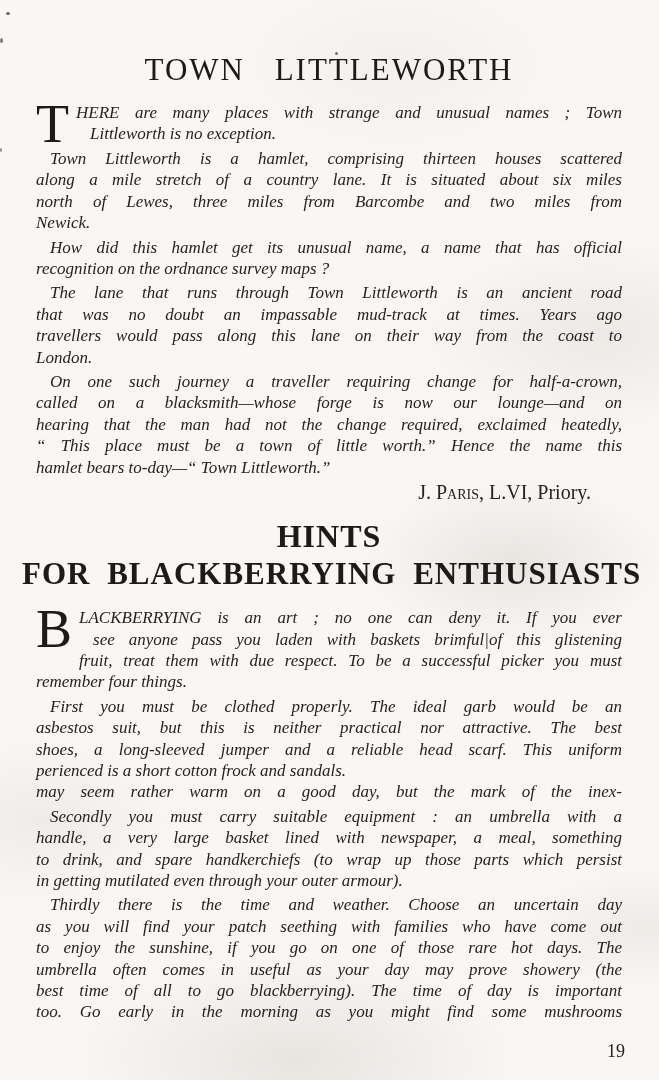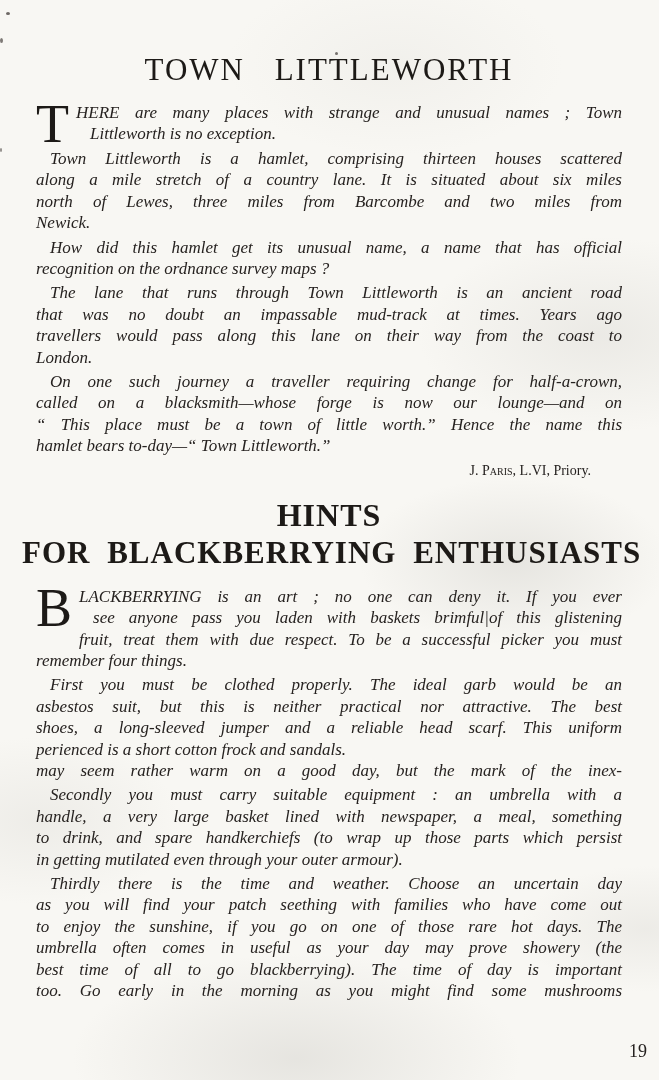--- a/index.html
+++ b/index.html
@@ -71,24 +71,24 @@
   .line.indent { text-indent: 14px; }
   .dropcap {
     float: left;
     font-size: 54px;
     line-height: 42px;
     height: 42px;
     margin: 1px 7px 0 0;
     color: #1d1a17;
   }
 
-  .byline { margin-top: 1px; padding-right: 31px; text-align: right; font-size: 14px; line-height: 22px; }
+  .byline { margin-top: 1px; padding-right: 31px; text-align: right; font-size: 20px; line-height: 22px; }
   .sc { font-variant: small-caps; }
 
-  .pagenum { position: absolute; top: 1041px; right: 12px; font-size: 18px; }
+  .pagenum { position: absolute; top: 1041px; right: 34px; font-size: 18px; }
 
   
   .speck { position: absolute; background: #4a4440; border-radius: 50%; }
   .sp1 { left: 6px;  top: 12px;  width: 4px; height: 3px; opacity: .8; }
   .sp2 { left: 0;    top: 38px;  width: 3px; height: 5px; opacity: .7; }
   .sp3 { left: 0;    top: 148px; width: 2px; height: 4px; opacity: .6; }
   .sp4 { left: 335px; top: 52px; width: 3px; height: 3px; opacity: .75; }
 </style>
 </head>
 <body>
@@ -119,20 +119,21 @@
         </div>
         <div class="para">
           <div class="line indent">The lane that runs through Town Littleworth is an ancient road</div>
           <div class="line">that was no doubt an impassable mud-track at times. Years ago</div>
           <div class="line">travellers would pass along this lane on their way from the coast to</div>
           <div class="line last">London.</div>
         </div>
         <div class="para">
           <div class="line indent">On one such journey a traveller requiring change for half-a-crown,</div>
           <div class="line">called on a blacksmith—whose forge is now our lounge—and on</div>
+          <div class="line">hearing that the man had not the change required, exclaimed heatedly,</div>
           <div class="line">“ This place must be a town of little worth.” Hence the name this</div>
           <div class="line last">hamlet bears to-day—“ Town Littleworth.”</div>
         </div>
       </div>
     <div class="byline"><span>J. P</span><span class="sc">aris</span><span>, L.VI, Priory.</span></div>
   </article>
 
   <article>
     <h1 class="hints">HINTS</h1>
     <h1 class="big">FOR BLACKBERRYING ENTHUSIASTS</h1>

